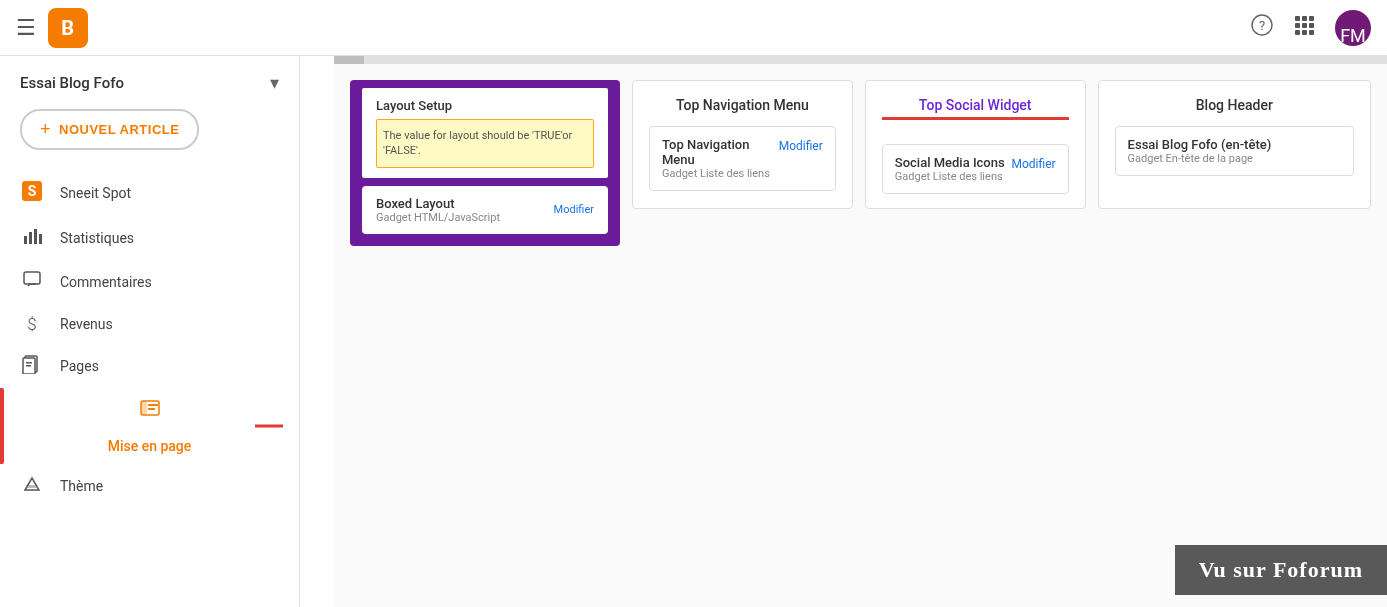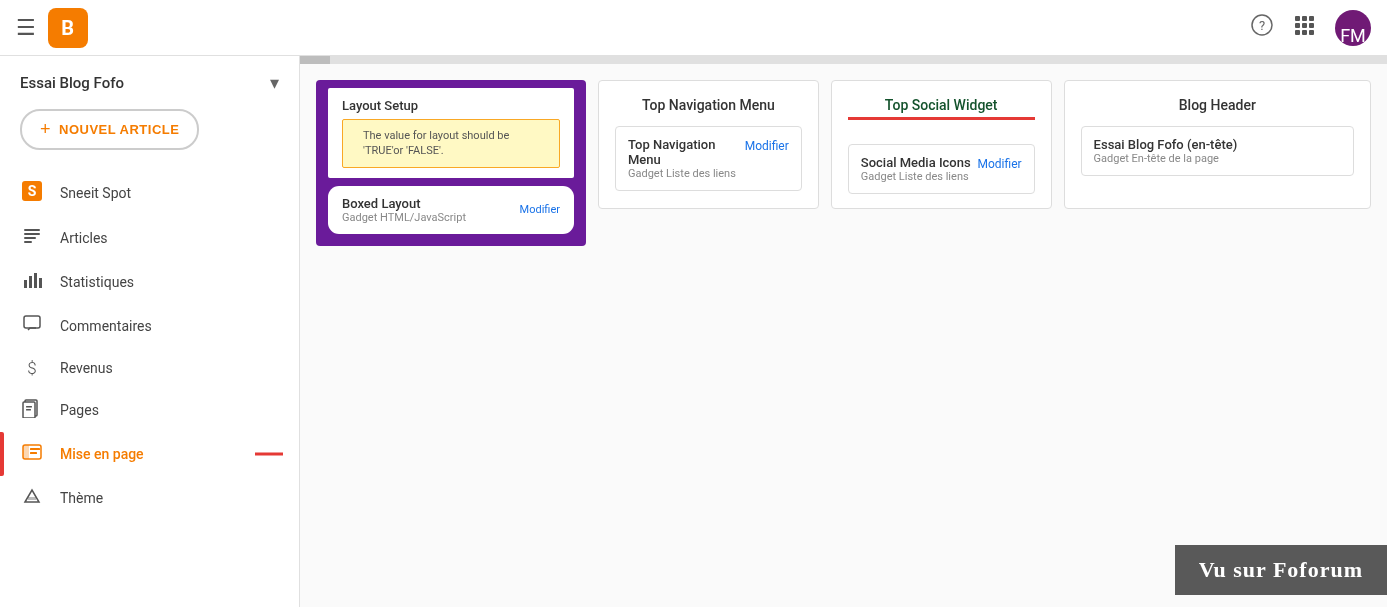--- a/index.html
+++ b/index.html
@@ -58,20 +58,21 @@
       color: white;
       font-size: 18px;
       cursor: pointer;
       overflow: hidden;
     }
 
     
     .app-body {
       display: flex;
       height: calc(607px - 56px);
+      gap: 34px;
     }
 
     
     .sidebar {
       width: 300px;
       min-width: 300px;
       border-right: 1px solid #e0e0e0;
       background: #fff;
       overflow-y: auto;
       padding: 0 0 16px 0;
@@ -213,30 +214,30 @@
     .layout-setup-title {
       font-size: 13px;
       font-weight: 500;
       color: #333;
       margin-bottom: 6px;
     }
     .layout-setup-msg {
       background: #fff9c4;
       border: 1px solid #f9a825;
       border-radius: 2px;
-      padding: 8px 20px;
+      padding: 8px 6px;
       font-size: 11px;
       color: #555;
       line-height: 1.4;
     }
     .boxed-layout-box {
       background: white;
       margin: 8px 12px 12px 12px;
       padding: 10px 14px;
-      border-radius: 11px;
+      border-radius: 4px;
       display: flex;
       align-items: center;
       justify-content: space-between;
     }
     .boxed-left .boxed-title {
       font-size: 13px;
       font-weight: 500;
       color: #333;
     }
     .boxed-left .boxed-sub {
@@ -391,31 +392,20 @@
     <div class="nav-item">
       <span class="nav-icon sneeit-icon">
         <svg width="22" height="22" viewBox="0 0 22 22">
           <rect x="1" y="1" width="20" height="20" rx="3" fill="#F57C00"></rect>
           <text x="11" y="16" text-anchor="middle" font-size="14" fill="white" font-weight="bold">S</text>
         </svg>
       </span>
       <span class="nav-label">Sneeit Spot</span>
     </div>
 
-    <div class="nav-item">
-      <span class="nav-icon">
-        <svg width="20" height="20" viewBox="0 0 20 20" fill="none">
-          <rect x="2" y="3" width="16" height="2" rx="1" fill="#555"></rect>
-          <rect x="2" y="7" width="16" height="2" rx="1" fill="#555"></rect>
-          <rect x="2" y="11" width="12" height="2" rx="1" fill="#555"></rect>
-          <rect x="2" y="15" width="8" height="2" rx="1" fill="#555"></rect>
-        </svg>
-      </span>
-      <span class="nav-label">Articles</span>
-    </div>
 
     <div class="nav-item">
       <span class="nav-icon">
         <svg width="20" height="20" viewBox="0 0 20 20" fill="none">
           <rect x="2" y="10" width="3" height="8" fill="#555"></rect>
           <rect x="7" y="6" width="3" height="12" fill="#555"></rect>
           <rect x="12" y="3" width="3" height="15" fill="#555"></rect>
           <rect x="17" y="8" width="3" height="10" fill="#555"></rect>
         </svg>
       </span>
@@ -442,21 +432,21 @@
         <svg width="20" height="20" viewBox="0 0 20 20" fill="none">
           <rect x="3" y="2" width="12" height="16" rx="1" fill="none" stroke="#555" stroke-width="1.5"></rect>
           <rect x="1" y="4" width="12" height="16" rx="1" fill="white" stroke="#555" stroke-width="1.5"></rect>
           <rect x="4" y="8" width="6" height="1.5" rx="0.5" fill="#555"></rect>
           <rect x="4" y="11" width="5" height="1.5" rx="0.5" fill="#555"></rect>
         </svg>
       </span>
       <span class="nav-label">Pages</span>
     </div>
 
-    <div class="nav-item active" style="position:relative;">
+    <div class="nav-item active" style="position:relative;flex-direction:column;">
       <div class="active-indicator"></div>
 
       <div style="position:absolute;left:0;top:0;bottom:0;width:4px;background:#e53935;border-radius:0 2px 2px 0;"></div>
       <span class="nav-icon">
         <svg width="20" height="20" viewBox="0 0 20 20" fill="none">
           <rect x="1" y="3" width="18" height="14" rx="2" fill="none" stroke="#F57C00" stroke-width="1.5"></rect>
           <rect x="1" y="3" width="6" height="14" rx="1" fill="#F57C00" opacity="0.3"></rect>
           <rect x="8" y="6" width="10" height="2" rx="0.5" fill="#F57C00"></rect>
           <rect x="8" y="10" width="7" height="2" rx="0.5" fill="#F57C00"></rect>
         </svg>
@@ -516,21 +506,21 @@
               <div>
                 <div class="gadget-name">Top Navigation Menu</div>
                 <div class="gadget-sub">Gadget Liste des liens</div>
               </div>
               <span class="modify-btn">Modifier</span>
             </div>
           </div>
 
           <div class="panel-card">
             <div class="panel-card-title-wrap">
-              <span class="panel-card-title underlined" style="font-size:14px;font-weight:500;color:#14532d;border-bottom:3px solid #e53935;display:inline-block;">Top Social Widget</span>
+              <span class="panel-card-title underlined" style="font-size:14px;font-weight:500;color:#6d28d9;border-bottom:3px solid #e53935;display:inline-block;">Top Social Widget</span>
             </div>
             <div class="gadget-row">
               <div>
                 <div class="gadget-name">Social Media Icons</div>
                 <div class="gadget-sub">Gadget Liste des liens</div>
               </div>
               <span class="modify-btn">Modifier</span>
             </div>
           </div>
         </div>

